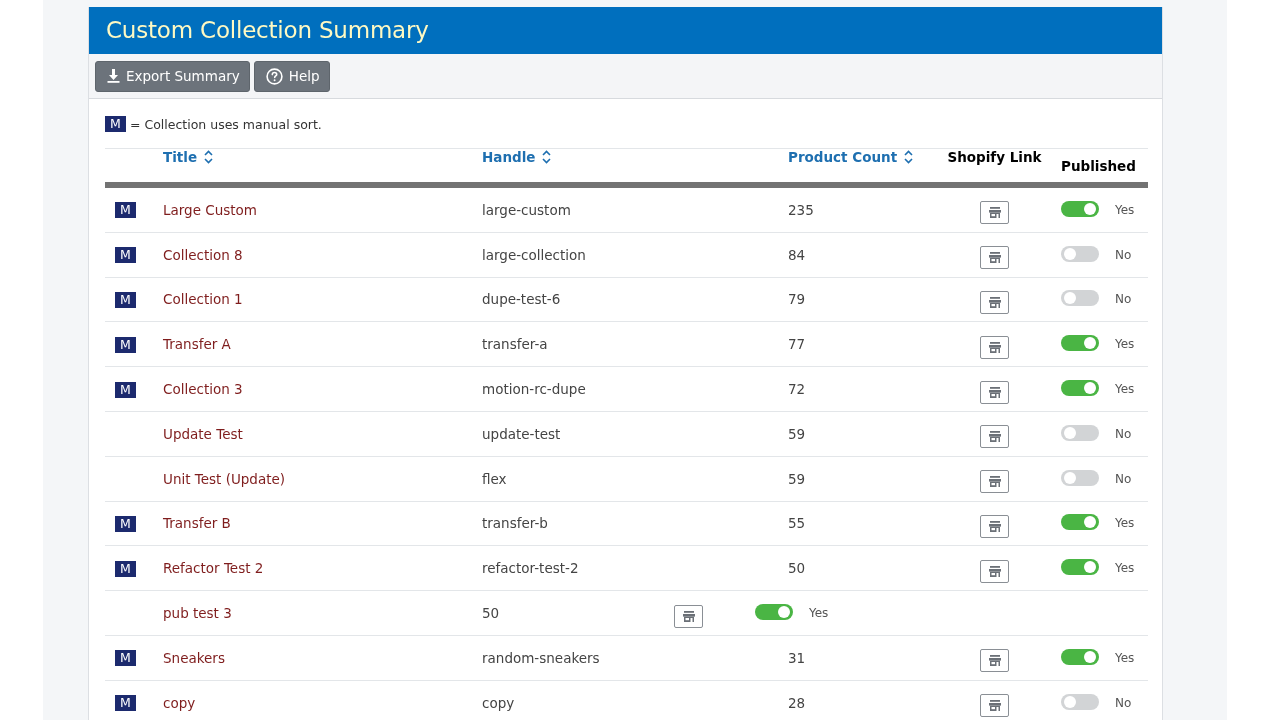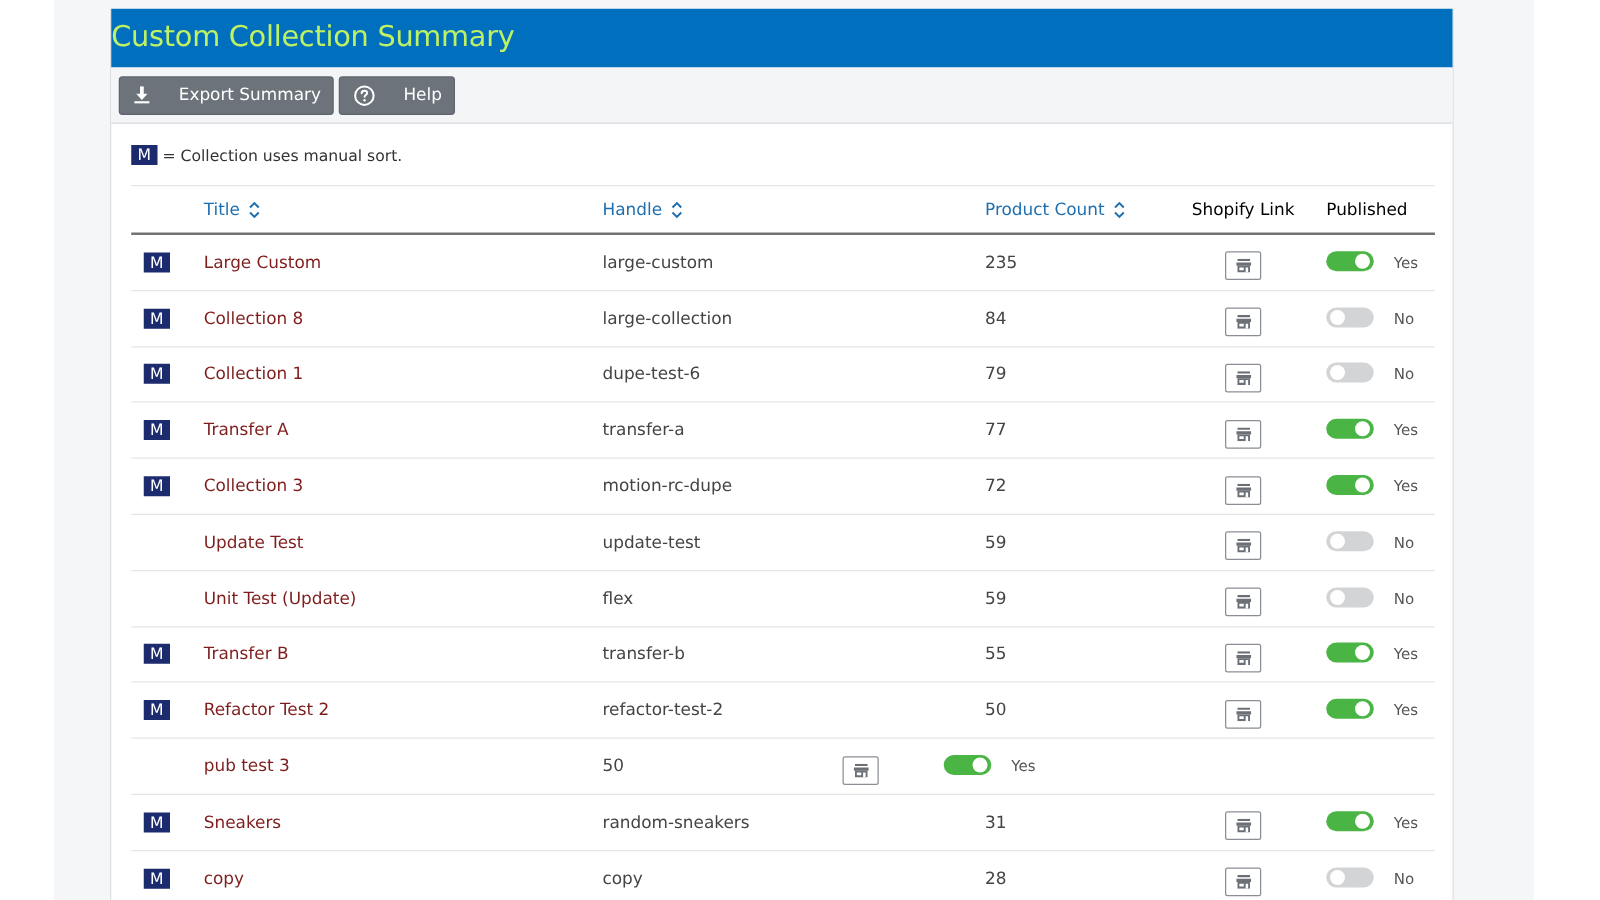--- a/index.html
+++ b/index.html
@@ -26,23 +26,24 @@
       width: 1075px;
       height: 720px;
       background: #ffffff;
       border-left: 1px solid #dcdfe3;
       border-right: 1px solid #dcdfe3;
       box-sizing: border-box;
     }
     .card-header {
       height: 47px;
       background: #006fbe;
-      color: #bef264;
+      color: #fef9c3;
       font-size: 23px;
       line-height: 47px;
+      padding-left: 17px;
       letter-spacing: -0.2px;
     }
     .toolbar {
       height: 44px;
       background: #f4f5f7;
       border-bottom: 1px solid #d7dade;
       display: flex;
       align-items: center;
       padding-left: 6px;
       gap: 4px;
@@ -52,21 +53,20 @@
       background: #6c737b;
       color: #ffffff;
       border: 1px solid #5e656c;
       border-radius: 3px;
       font-size: 13.5px;
       display: flex;
       align-items: center;
       padding: 0 9px 0 11px;
       box-sizing: border-box;
       cursor: pointer;
-      gap: 17px;
     }
     .btn svg { margin-right: 6px; }
     .legend {
       position: absolute;
       left: 16px;
       top: 109px;
       font-size: 12.5px;
       color: #333;
       display: flex;
       align-items: center;
@@ -84,25 +84,24 @@
     .legend .m-badge { margin-right: 4px; }
     .table-wrap {
       position: absolute;
       left: 16px;
       top: 141px;
       width: 1043px;
     }
     .thead {
       height: 40px;
       border-top: 1px solid #e3e6e9;
-      border-bottom: 2px solid #737373;
-      display: flex;
-      align-items: center;
+      border-bottom: 6px solid #737373;
+      display: flex;
       font-size: 13.5px;
-      font-weight: normal;
+      font-weight: bold;
       box-sizing: border-box;
     }
     .row {
       height: 44.8px;
       border-bottom: 1px solid #e3e6e9;
       display: flex;
       align-items: center;
       font-size: 13.5px;
       color: #444;
       box-sizing: border-box;

